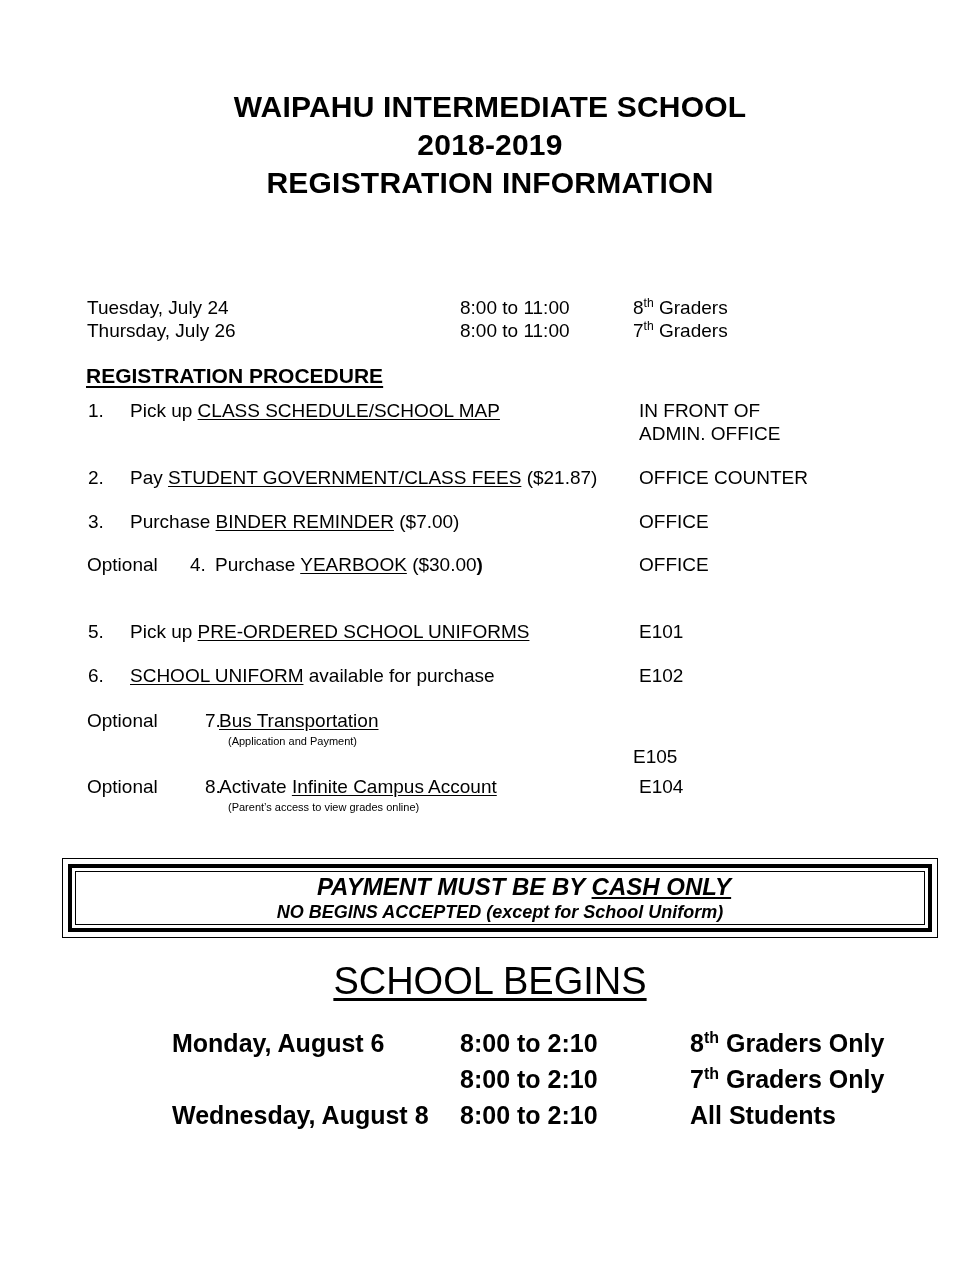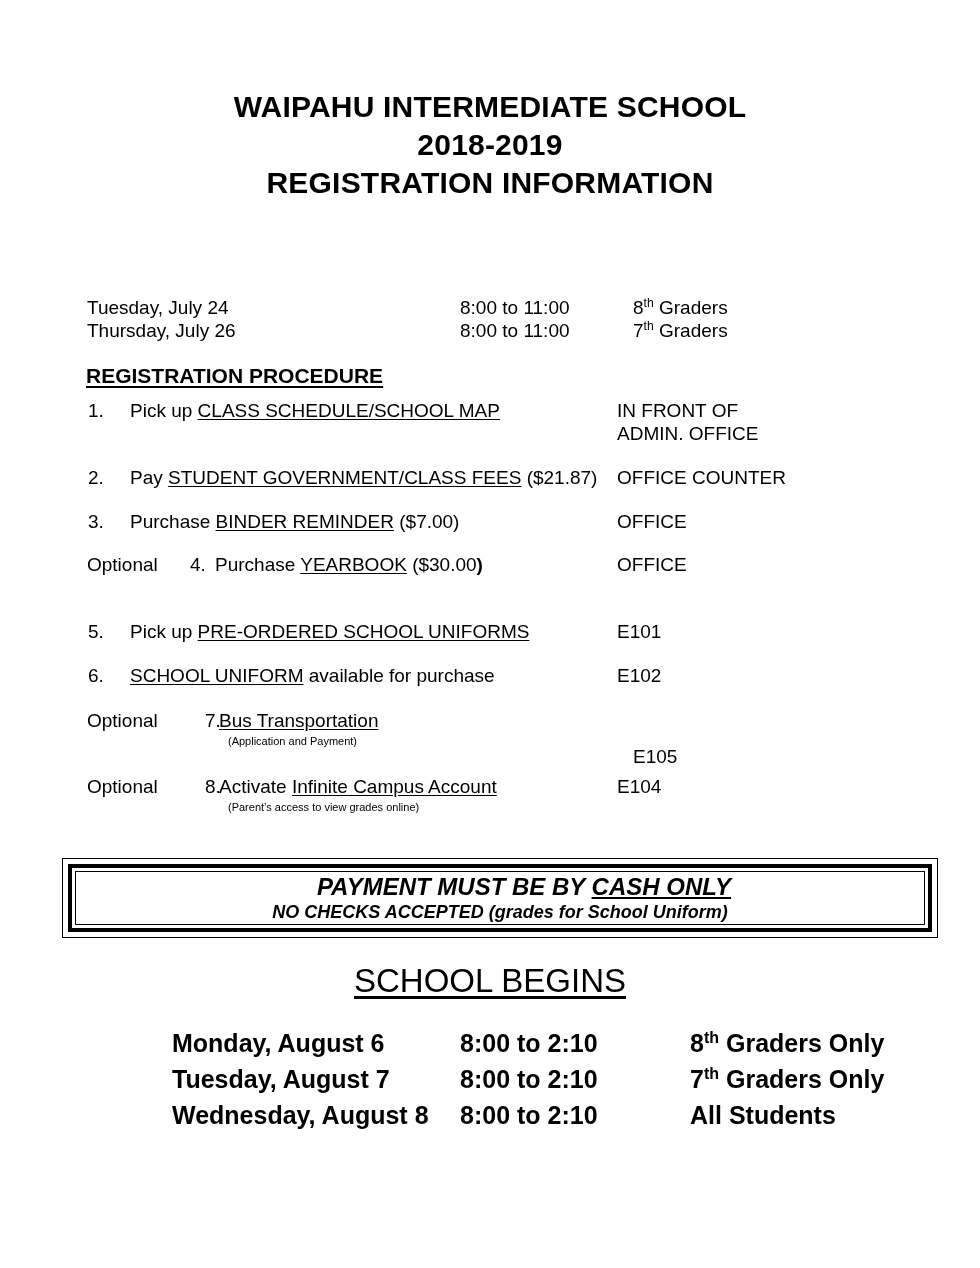--- a/index.html
+++ b/index.html
@@ -111,21 +111,21 @@
   .proc-sub {
     position: absolute;
     left: 228px;
     font-size: 11px;
     line-height: 19px;
     white-space: nowrap;
     text-align: right;
   }
   .proc-loc {
     position: absolute;
-    left: 617px;
+    left: 639px;
     white-space: nowrap;
   }
   .proc-loc2 {
     position: absolute;
     left: 633px;
     white-space: nowrap;
     margin-top: 13px;
   }
   .u { text-decoration: underline; text-underline-offset: 2px; }
   .b { font-weight: bold; }
@@ -181,21 +181,21 @@
     white-space: nowrap;
   }
 
   
   #heading-school-begins {
     position: absolute;
     left: 0;
     top: 962px;
     width: 980px;
     text-align: center;
-    font-size: 33px;
+    font-size: 38px;
     line-height: 38px;
     text-decoration: underline;
     text-underline-offset: 4px;
   }
   .begin-row {
     position: absolute;
     left: 0;
     width: 980px;
     height: 30px;
     font-size: 25px;
@@ -301,35 +301,34 @@
     <span class="proc-loc">E104</span>
   </div>
   <div class="proc-row" style="top:798px;">
     <span class="proc-sub">(Parent’s access to view grades online)</span>
   </div>
 
   <div class="notice-outer">
     <div class="notice-mid">
       <div class="notice-inner">
         <div class="notice-line1"><span>PAYMENT MUST BE BY </span><span class="u">CASH ONLY</span></div>
-        <div class="notice-line2">NO CHECKS ACCEPTED (grades for School Uniform)</div>
+        <div class="notice-line2">NO BEGINS ACCEPTED (except for School Uniform)</div>
       </div>
     </div>
   </div>
 
   <div id="heading-school-begins"><span>SCHOOL BEGINS</span></div>
 
   <div class="begin-row" style="top:1028px;">
     <span class="col-day">Monday, August 6</span>
     <span class="col-time">8:00 to 2:10</span>
     <span class="col-grade"><span>8</span><sup>th</sup><span> Graders Only</span></span>
   </div>
 
   <div class="begin-row" style="top:1064px;">
-    <span class="col-day">Tuesday, August 7</span>
     <span class="col-time">8:00 to 2:10</span>
     <span class="col-grade"><span>7</span><sup>th</sup><span> Graders Only</span></span>
   </div>
 
   <div class="begin-row" style="top:1100px;">
     <span class="col-day">Wednesday, August 8</span>
     <span class="col-time">8:00 to 2:10</span>
     <span class="col-grade"><span></span><sup></sup><span>All Students</span></span>
   </div>
 

